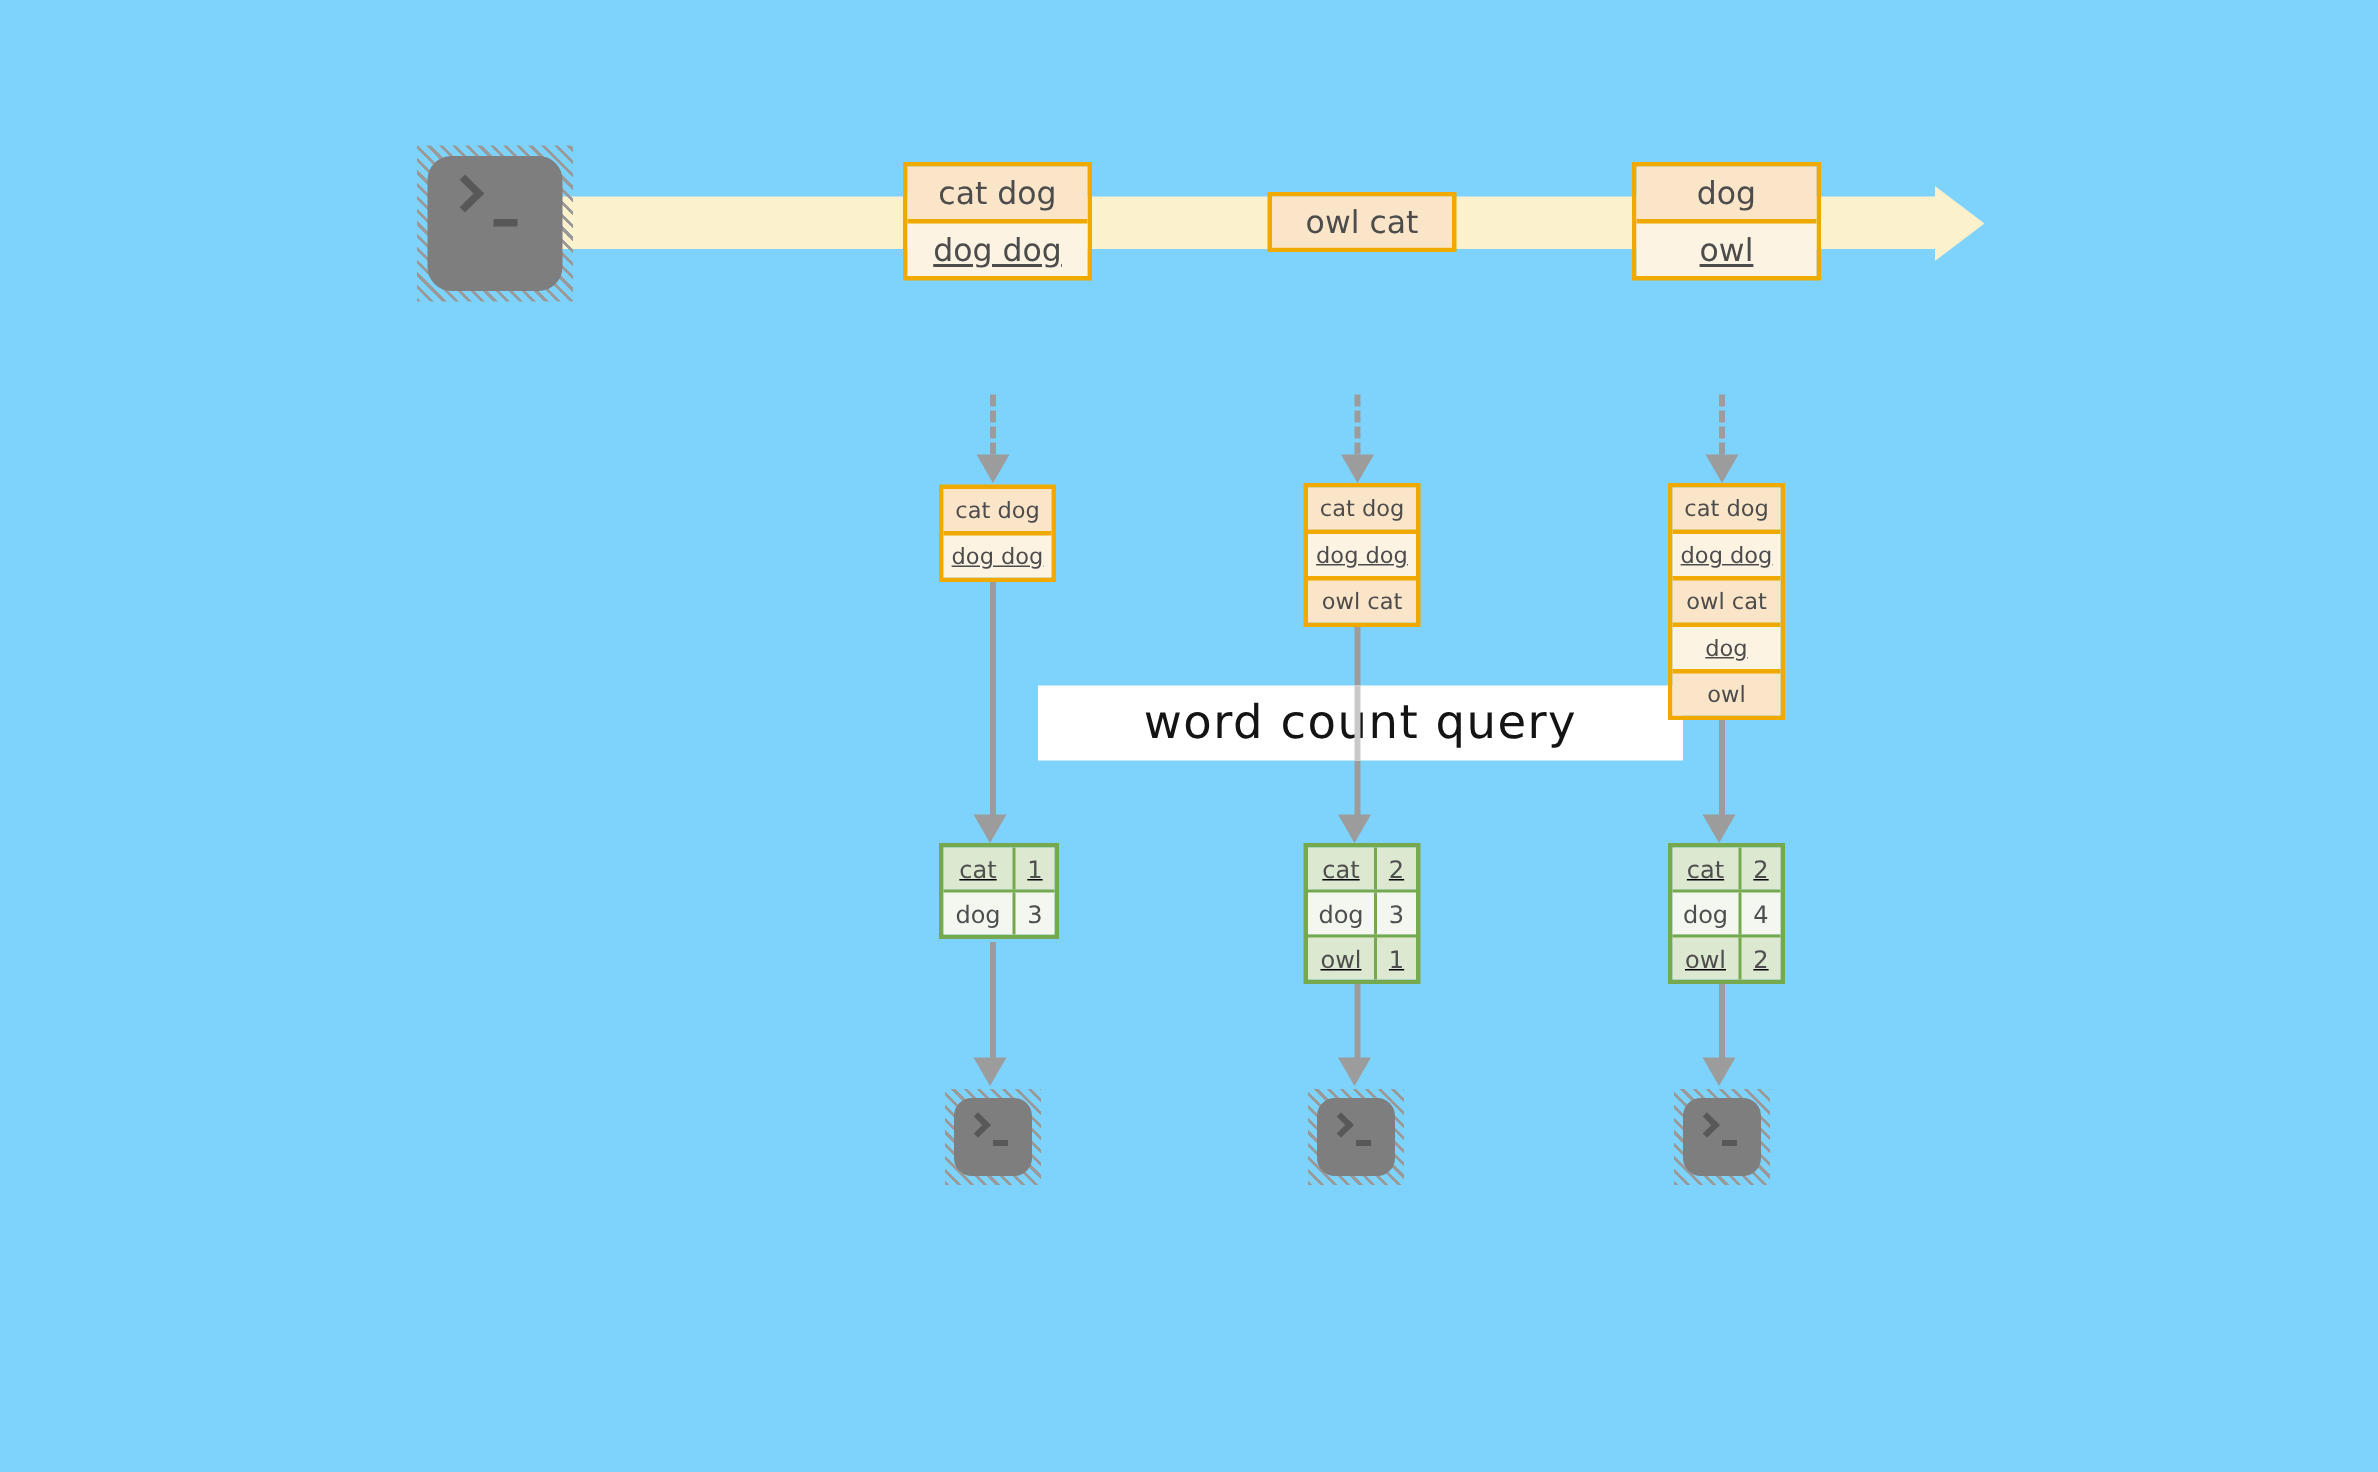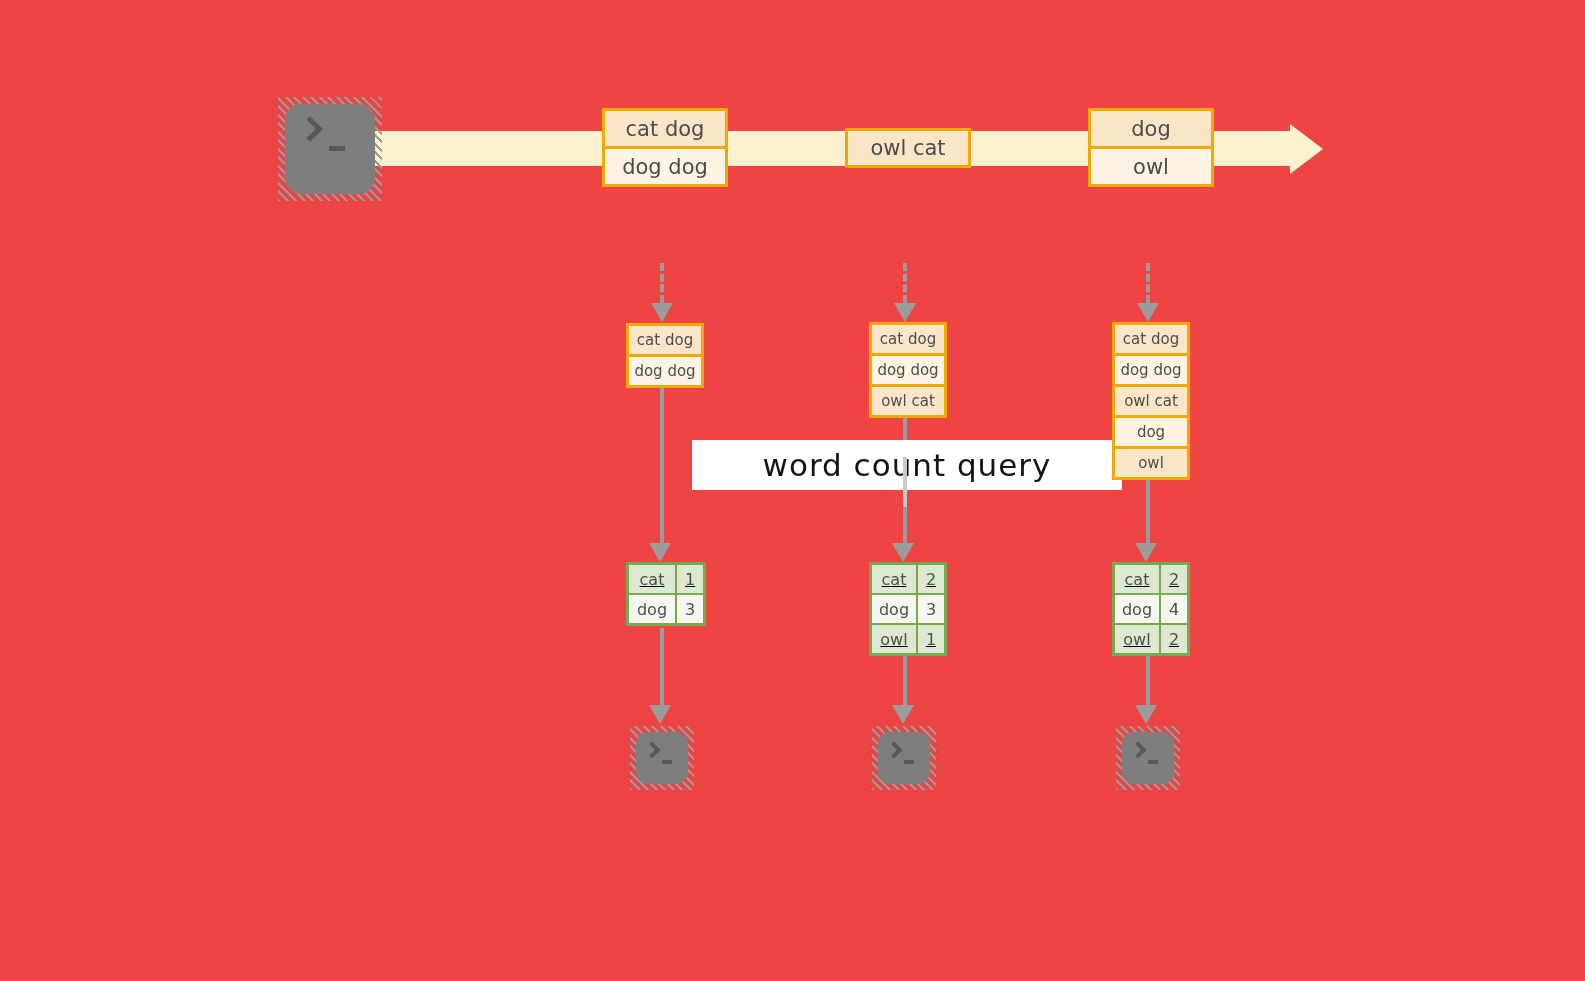--- a/index.html
+++ b/index.html
@@ -1,19 +1,19 @@
 <!DOCTYPE html>
 <html><head>
 <meta charset="utf-8">
 <style>
   html,body{margin:0;padding:0;background:#000;}
   .canvas{
     position:relative;
     width:1585px;height:981px;
-    background:#ef4444;
+    background:#7dd3fc;
     font-family:"DejaVu Sans","Liberation Sans",sans-serif;
     overflow:hidden;
     text-align:center;
   }
   .abs{position:absolute;}
 
   
   .band{left:366px;top:131px;width:924px;height:35px;background:#FBF1CC;z-index:0;}
   .band-head{
     left:1290px;top:124px;width:0;height:0;z-index:0;
@@ -24,21 +24,21 @@
   
   .obox{position:absolute;border:3px solid #EFA900;z-index:1;}
   .orow{
     display:flex;align-items:center;justify-content:center;
     color:#4C4C4C;
   }
   .orow + .orow{border-top:3px solid #EFA900;}
   .obox-lg .orow{height:35px;font-size:21px;}
   .obox-sm .orow{height:28px;font-size:15px;}
   .f-dark{background:#FAE5C9;}
-  .f-light{background:#FDF3E3;}
+  .f-light{background:#FDF3E3;text-decoration:underline;}
   .z-top{z-index:4;}
 
   
   .gtable{position:absolute;border:3px solid #76A94E;z-index:2;}
   .grow{display:flex;height:28px;}
   .grow + .grow{border-top:2px solid #76A94E;}
   .gword{
     flex:1;display:flex;align-items:center;justify-content:center;
     font-size:16px;color:#4E4E4E;
   }
@@ -54,21 +54,21 @@
   .vline{position:absolute;width:4px;background:#9C9C9C;z-index:1;}
   .vdash{position:absolute;width:0;border-left:4px dashed #9C9C9C;z-index:1;}
   .vhead{
     position:absolute;width:0;height:0;z-index:1;
     border-left:11px solid transparent;border-right:11px solid transparent;
     border-top:19px solid #9C9C9C;
   }
 
   
   .qlabel{
-    left:692px;top:440px;width:430px;height:50px;background:#FFFFFF;z-index:2;
+    left:692px;top:457px;width:430px;height:50px;background:#FFFFFF;z-index:2;
     display:flex;align-items:center;justify-content:center;
     font-size:31px;color:#141414;letter-spacing:1px;
   }
   .qline{left:903px;top:457px;width:4px;height:50px;background:#C9C9C9;z-index:3;}
 
   
   .term{
     position:absolute;z-index:1;
     background:repeating-linear-gradient(45deg,#9a9a9a 0 2px,transparent 2px 6px);
   }

